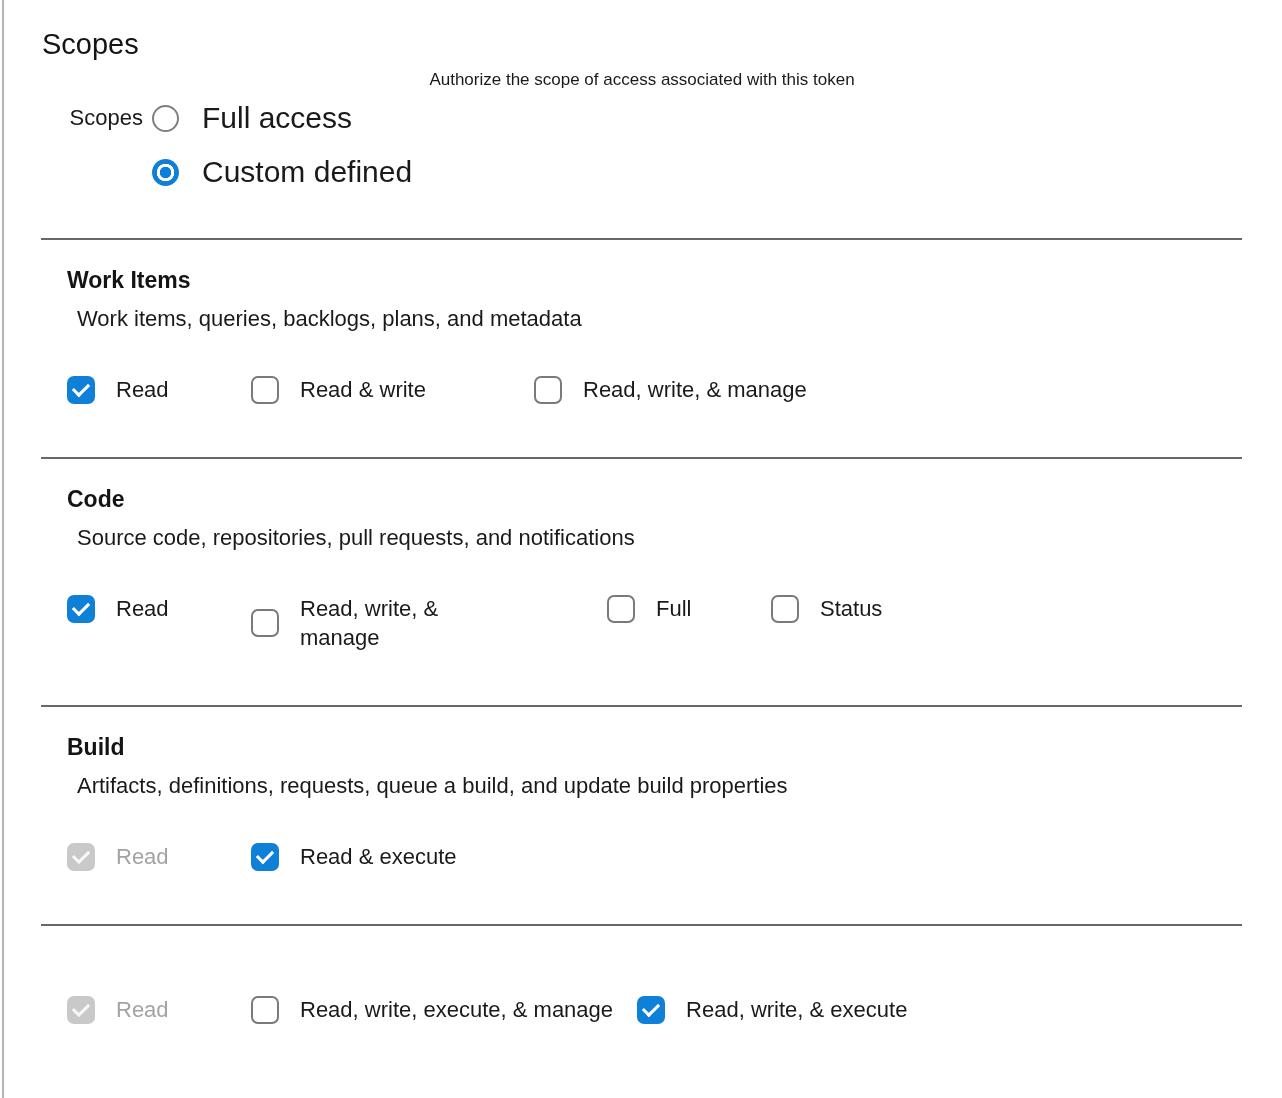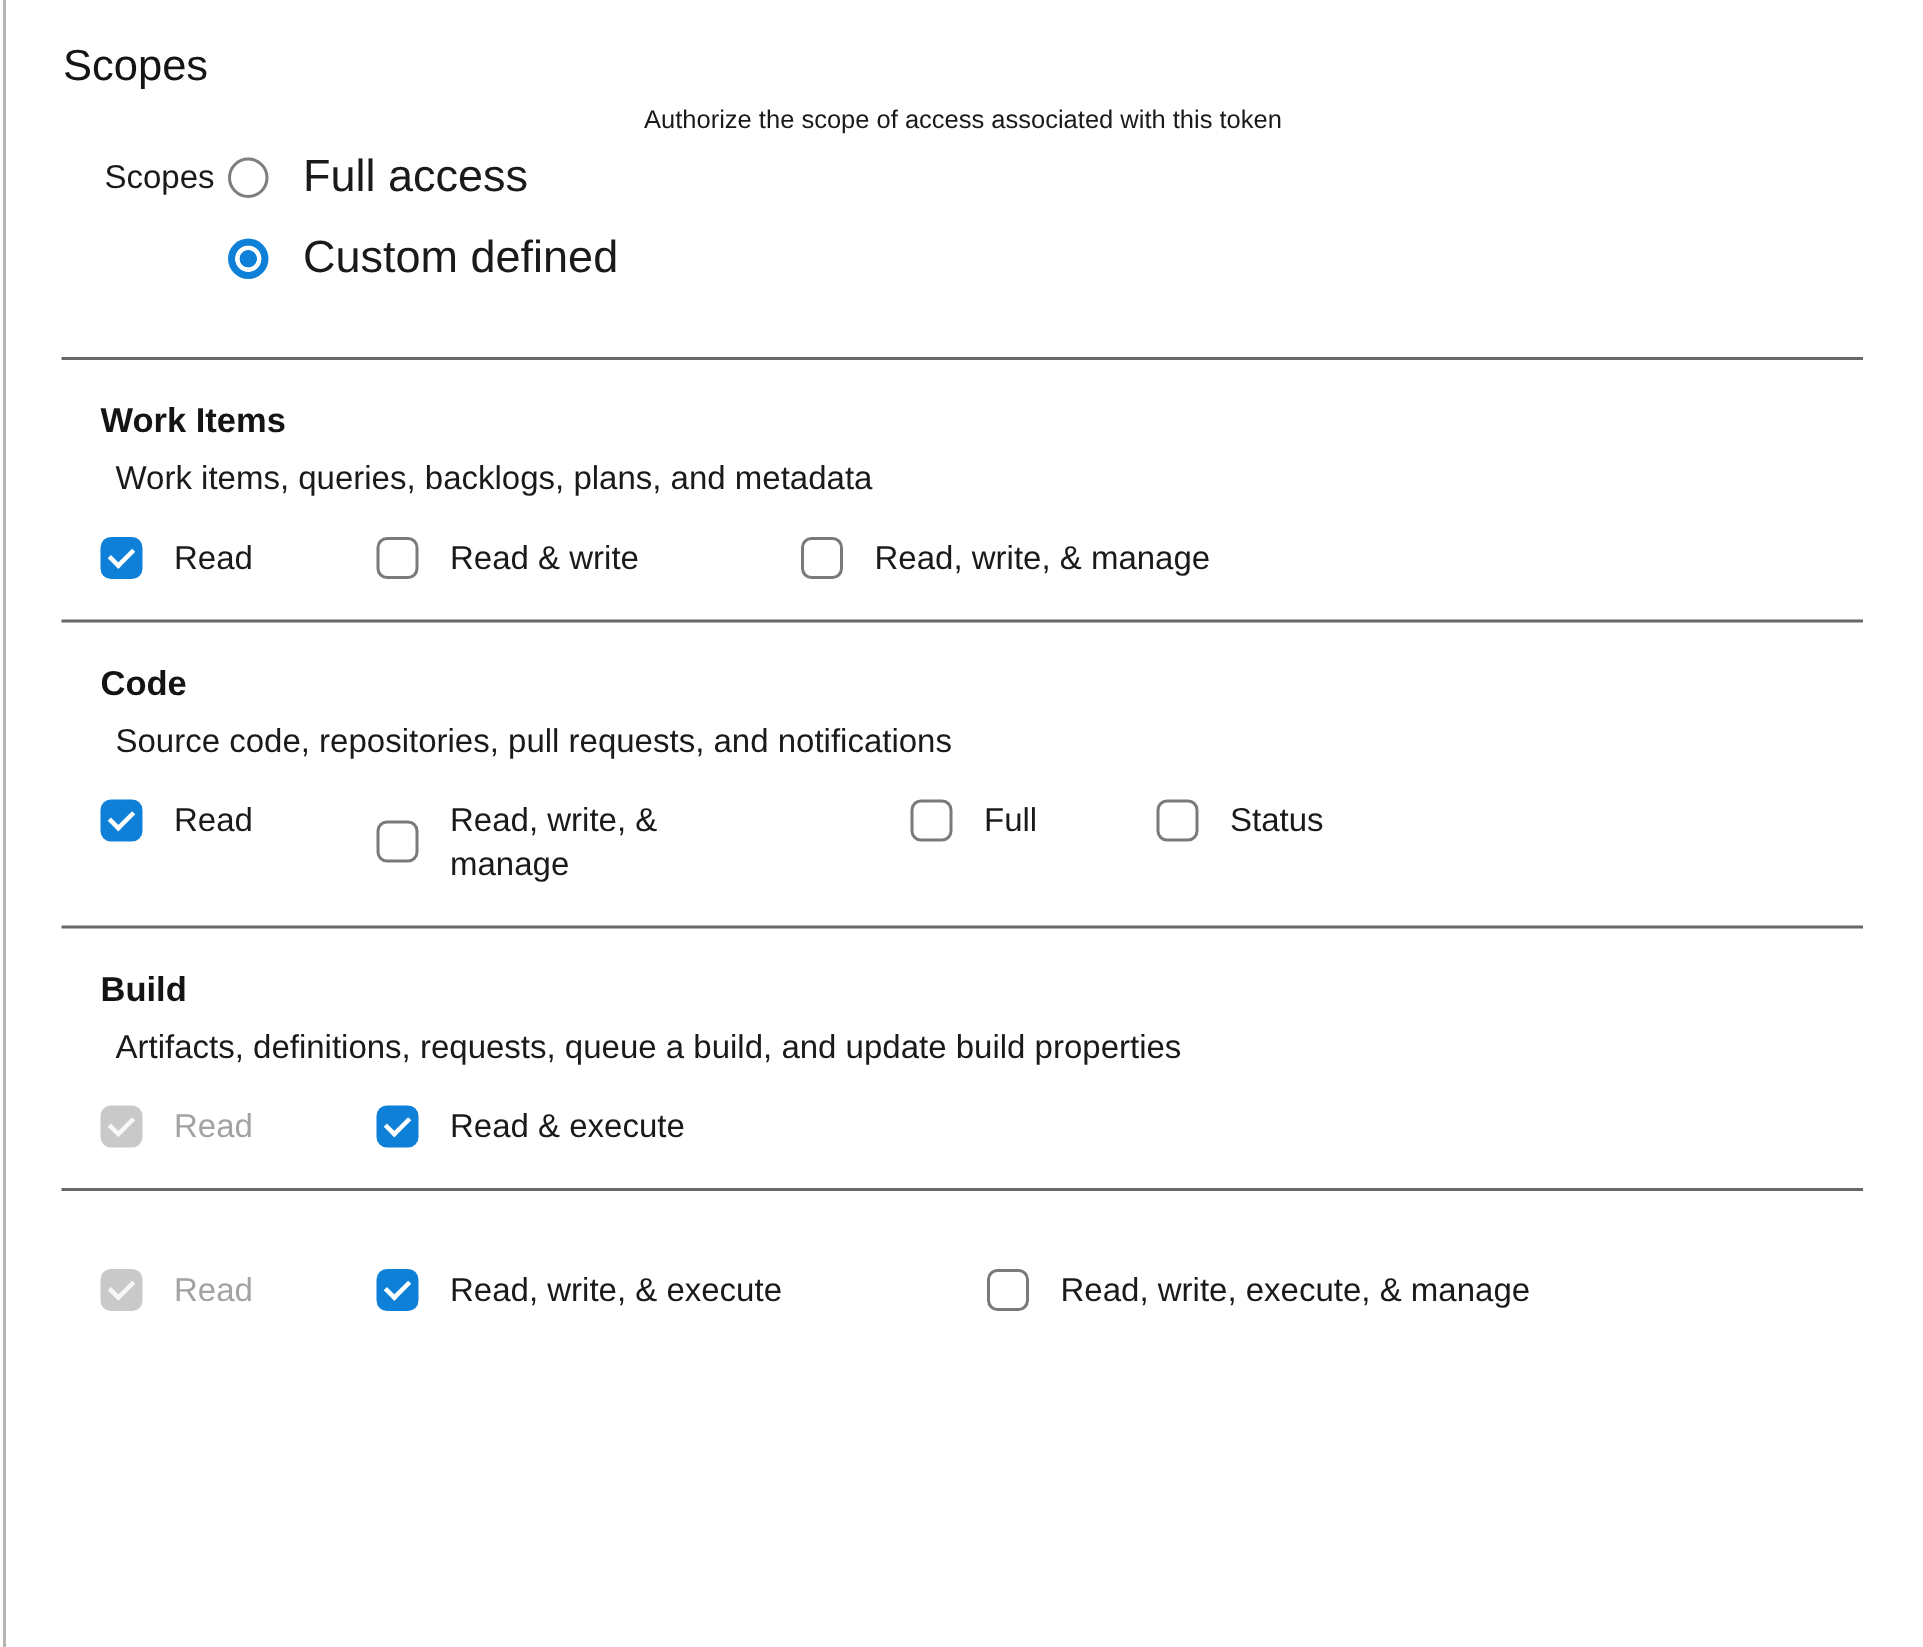--- a/index.html
+++ b/index.html
@@ -13,24 +13,24 @@
   .page-title{font-size:29px;font-weight:400;margin:0 0 9px 1px;color:#161514;}
   .page-subtitle{font-size:17px;margin:0 0 11px 1px;text-align:center;}
   .radio-row{display:flex;align-items:center;margin-bottom:20px;}
   .radio-row .group-label{width:102px;text-align:right;font-size:22px;margin-right:9px;flex:none;}
   .radio{width:27px;height:27px;border-radius:50%;box-sizing:border-box;flex:none;}
   .radio.unchecked{border:2px solid #7e7e7e;background:#fff;}
   .radio.checked{background:radial-gradient(circle,#0f80d8 0 5.5px,#ffffff 6px 8.5px,#0f80d8 9px);}
   .radio-label{font-size:30px;margin-left:23px;}
   .radio-group{margin-bottom:49px;}
   .divider{border:none;border-top:2px solid #686868;margin:0;}
-  section{padding:27px 0 26px 26px;}
+  section{padding:27px 0 52px 26px;}
   .section-title{font-size:23px;font-weight:700;margin:0 0 9px;color:#151413;}
   .section-desc{font-size:22px;margin:10px;line-height:1.32;}
-  .options-row{display:flex;align-items:flex-start;margin-top:24px;}
+  .options-row{display:flex;align-items:flex-start;margin-top:42px;}
   .option{display:flex;align-items:center;box-sizing:border-box;padding-right:24px;cursor:default;}
   .cb{width:28px;height:28px;border-radius:7px;box-sizing:border-box;flex:none;position:relative;}
   .cb.unchecked{border:2px solid #7a7a7a;background:#fff;}
   .cb.checked{background:#0f80d8;}
   .cb.disabled{background:#c9c9c9;}
   .check{position:absolute;left:6px;top:7px;width:13px;height:7px;
     border-left:3px solid #ffffff;border-bottom:3px solid #ffffff;transform:rotate(-45deg);}
   .cb.disabled .check{border-color:rgba(255,255,255,0.85);}
   .cb-label{font-size:22px;margin-left:21px;white-space:pre-line;line-height:1.35;}
   .option.disabled .cb-label{color:#a5a3a1;}
@@ -133,26 +133,26 @@
   <hr class="divider">
 
   <section>
     <div class="options-row">
       <label class="option disabled" style="min-width:184px">
         <span class="cb disabled">
             <span class="check"></span>
           </span>
         <span class="cb-label">Read</span>
       </label>
+      <label class="option">
+        <span class="cb unchecked"></span>
+        <span class="cb-label">Read, write, execute, &amp; manage</span>
+      </label>
       <label class="option" style="min-width:407px">
         <span class="cb checked">
             <span class="check"></span>
           </span>
         <span class="cb-label">Read, write, &amp; execute</span>
-      </label>
-      <label class="option">
-        <span class="cb unchecked"></span>
-        <span class="cb-label">Read, write, execute, &amp; manage</span>
       </label>
     </div>
   </section>
 
 </div>
 
 </body></html>

